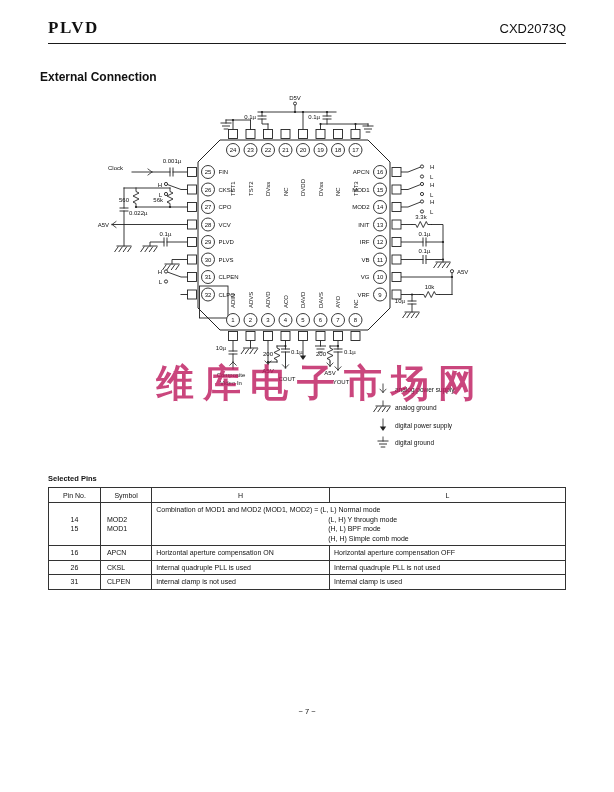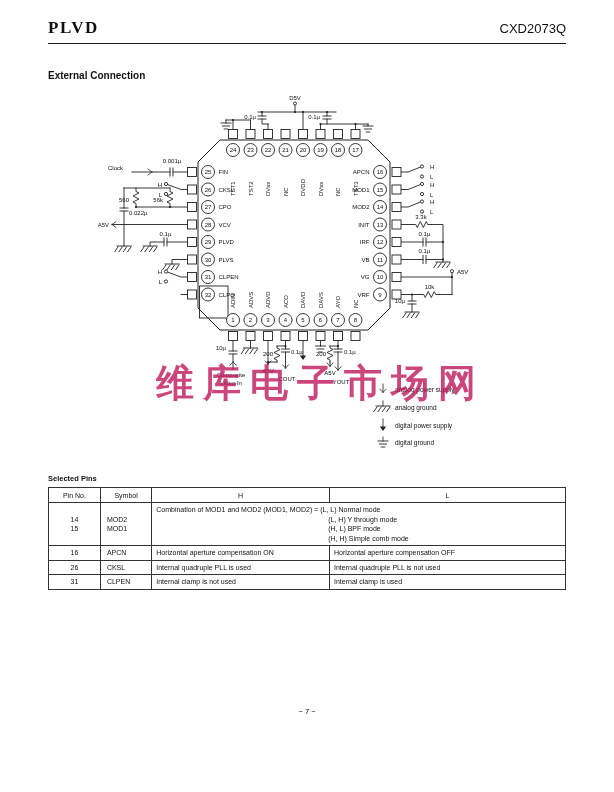--- a/index.html
+++ b/index.html
@@ -2,21 +2,21 @@
 <html><head>
 <meta charset="utf-8">
 <style>
   html,body{margin:0;padding:0;background:#e8e8e8;}
   .page{position:relative;width:614px;height:792px;background:#fff;margin:0 auto;
         font-family:"Liberation Sans", sans-serif;color:#111;outline:1px solid #b5b5b5;overflow:hidden;}
   .hdr{position:absolute;left:48px;right:48px;top:18px;display:flex;justify-content:space-between;
        align-items:flex-end;border-bottom:1.4px solid #1a1a1a;padding-bottom:5px;}
   .brand{font-family:"Liberation Serif", serif;font-weight:bold;font-size:17px;letter-spacing:1.5px;}
   .docnum{font-size:13px;padding-bottom:2px;}
-  .sec-title{position:absolute;left:48px;font-size:10px;font-weight:bold;}
+  .sec-title{position:absolute;left:40px;font-size:12px;font-weight:bold;}
   #ec-title{top:70px;}
   svg{position:absolute;left:0;top:0;}
   .w{stroke:#222;stroke-width:.9;fill:none;stroke-linecap:square;}
   .thin{stroke-width:.8;}
   .body-poly{fill:#fff;stroke:#222;stroke-width:1;}
   .pad{fill:#fff;stroke:#222;stroke-width:.9;}
   .pincircle{fill:#fff;stroke:#222;stroke-width:.9;}
   .contact{fill:#fff;stroke:#222;stroke-width:.9;}
   .dot{fill:#222;stroke:none;}
   .fillsym{fill:#222;stroke:none;}

